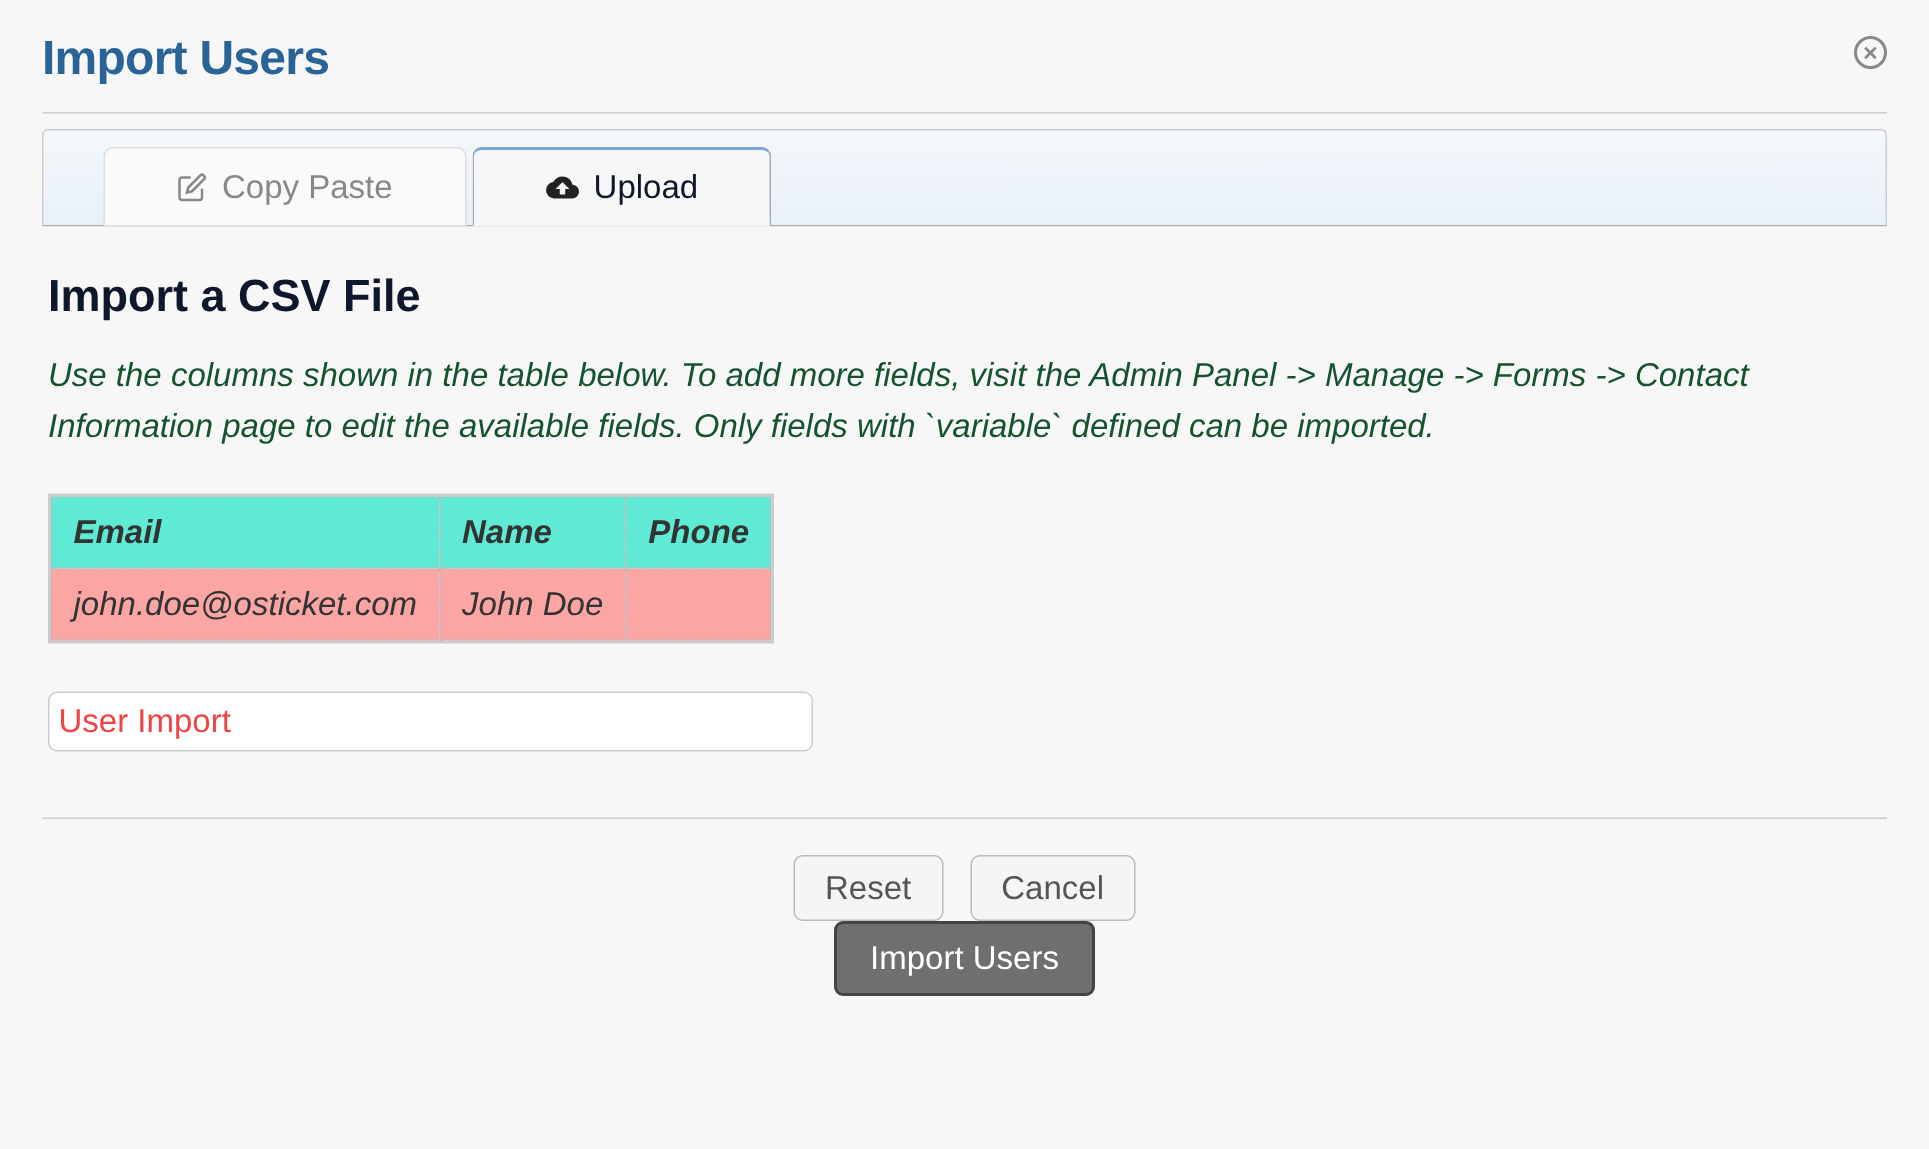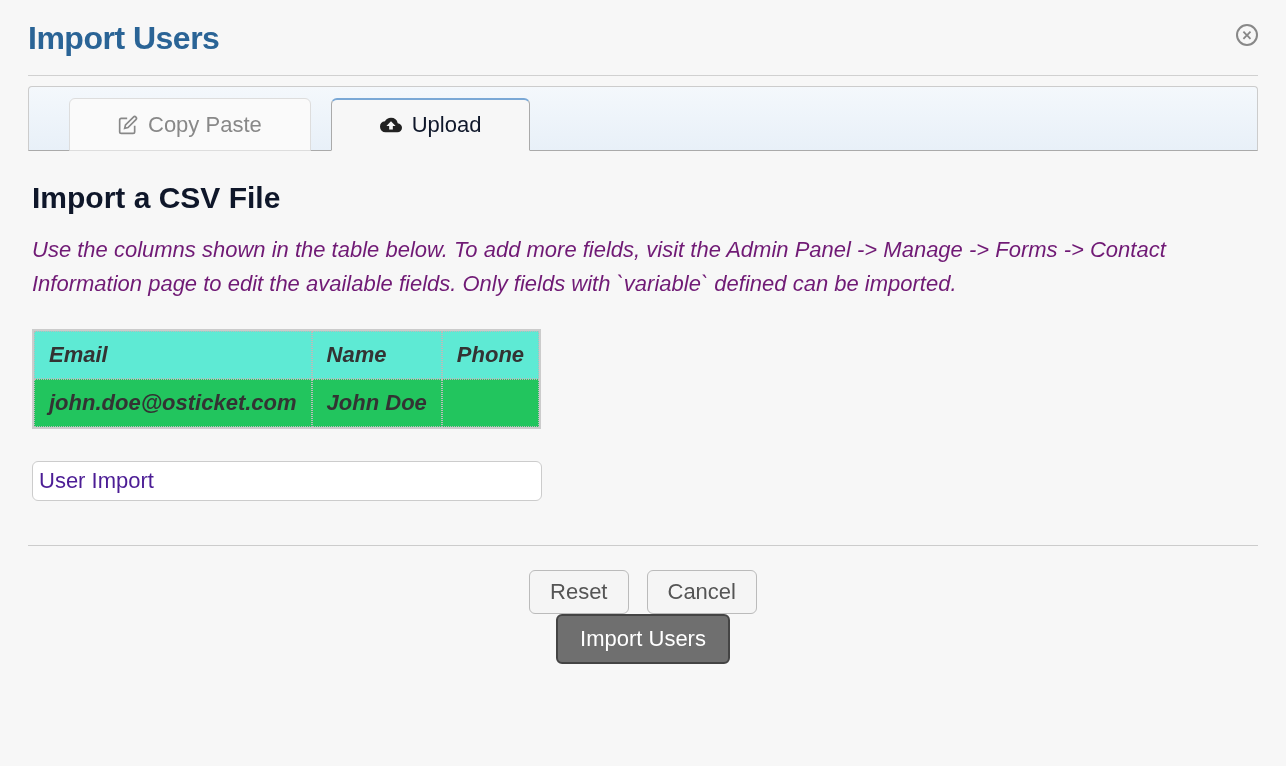--- a/index.html
+++ b/index.html
@@ -43,21 +43,21 @@
       height: 1px;
       background: linear-gradient(to bottom, #aaa, transparent);
       margin-bottom: 0;
     }
     .tab-bar {
       background: linear-gradient(to bottom, #f4f8fc, #e8f0f8);
       border: 1px solid #ccc;
       border-radius: 4px 4px 0 0;
       display: flex;
       padding: 10px 40px 0 40px;
-      gap: 20px;
+      gap: 4px;
       margin-top: 10px;
       position: relative;
       border-bottom: 1px solid #aaa;
     }
     .tab {
       padding: 12px 48px;
       font-size: 22px;
       color: #888;
       border: 1px solid transparent;
       border-bottom: none;
@@ -93,21 +93,21 @@
     .content-title {
       color: #0f172a;
       font-size: 30px;
       font-weight: 700;
       margin-bottom: 18px;
     }
     .content-desc {
       font-style: italic;
       font-size: 22px;
       line-height: 1.55;
-      color: #701a75;
+      color: #14532d;
       margin-bottom: 28px;
     }
     .sample-table {
       border-collapse: separate;
       border-spacing: 0;
       border: 2px solid #ccc;
       background: #fff;
       margin-bottom: 32px;
     }
     .sample-table th, .sample-table td {
@@ -115,22 +115,22 @@
       font-size: 22px;
       text-align: left;
       font-style: italic;
       border: 1px dotted #bbb;
     }
     .sample-table th {
       background: #5eead4;
       font-weight: 700;
     }
     .sample-table td {
-      font-weight: 700;
-      background: #22c55e;
+      font-weight: 400;
+      background: #fca5a5;
     }
     .file-input-wrap {
       display: inline-flex;
       align-items: center;
       border: 1px solid #ccc;
       border-radius: 6px;
       padding: 6px 10px 6px 6px;
       background: #fff;
       gap: 10px;
       font-size: 22px;
@@ -139,21 +139,21 @@
     .choose-file-btn {
       background: linear-gradient(to bottom, #f8f8f8, #e8e8e8);
       border: 1px solid #999;
       border-radius: 4px;
       padding: 5px 12px;
       font-size: 21px;
       cursor: pointer;
       font-family: inherit;
     }
     .file-name {
-      color: #4c1d95;
+      color: #ef4444;
     }
     .footer-sep {
       height: 1px;
       background: #ccc;
       margin-top: 34px;
       margin-bottom: 24px;
     }
     .footer {
       display: flex;
       justify-content: space-between;

